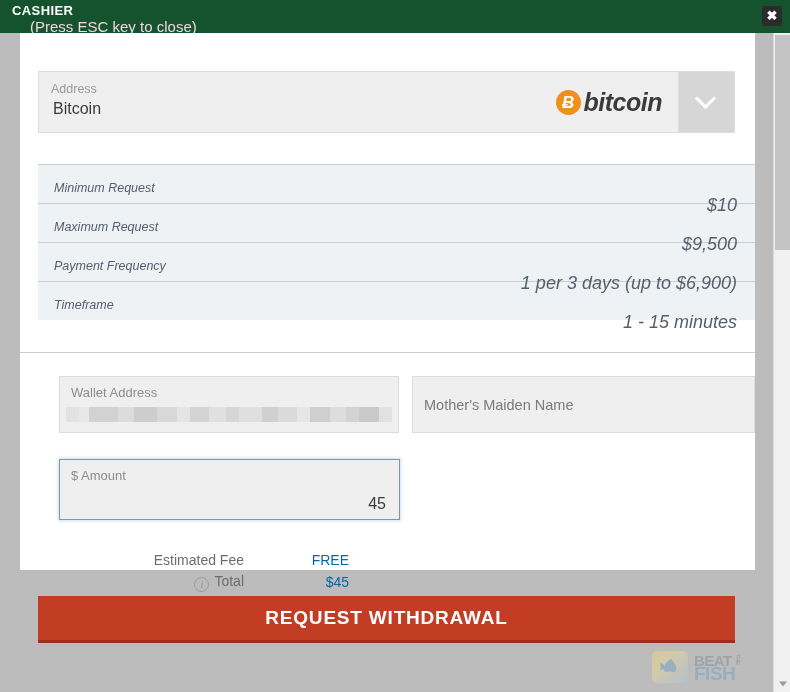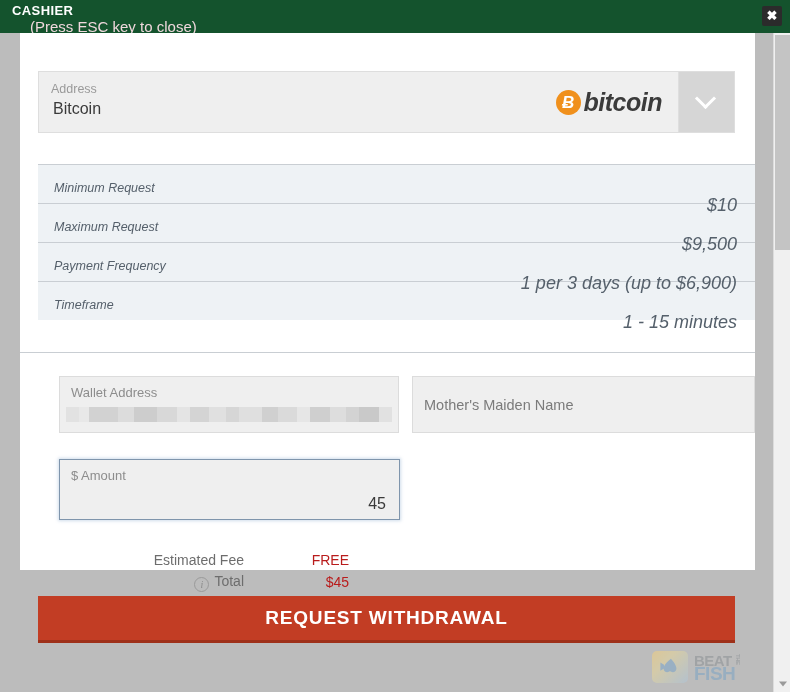--- a/index.html
+++ b/index.html
@@ -280,21 +280,21 @@
   }
   .totals-key {
     width: 185px;
     text-align: right;
     padding-right: 0;
     position: relative;
   }
   .totals-val {
     width: 105px;
     text-align: right;
-    color: #b91c1c;
+    color: #0369a1;
   }
   .info-icon {
     display: inline-block;
     width: 15px; height: 15px;
     border: 1px solid #9a9a9a;
     border-radius: 50%;
     font-size: 10px;
     font-style: italic;
     line-height: 14px;
     text-align: center;

